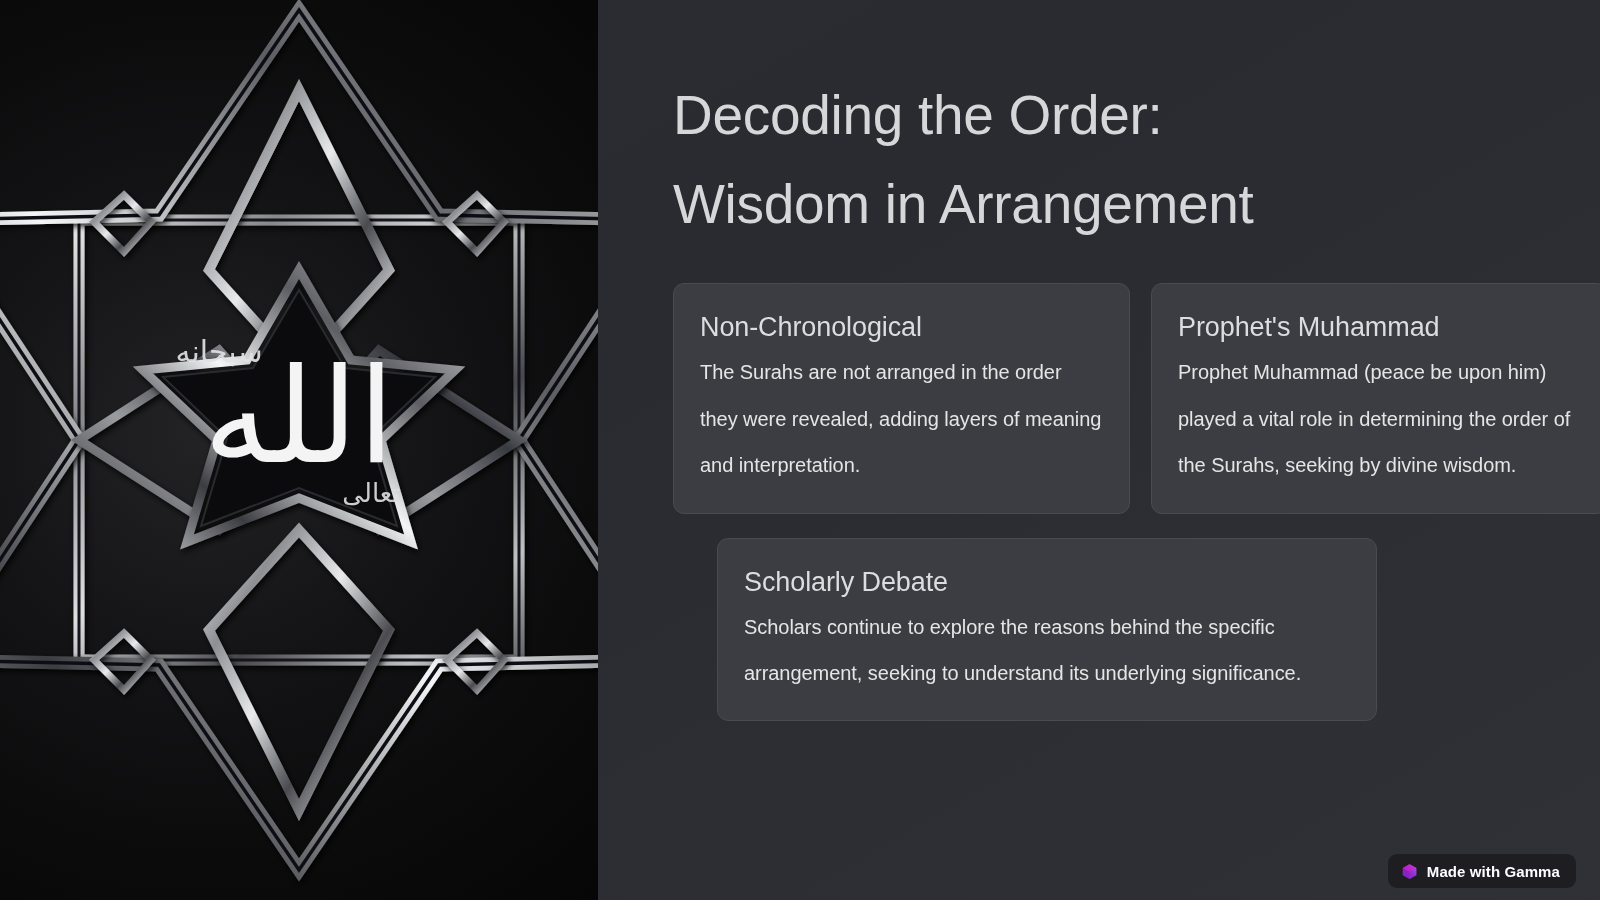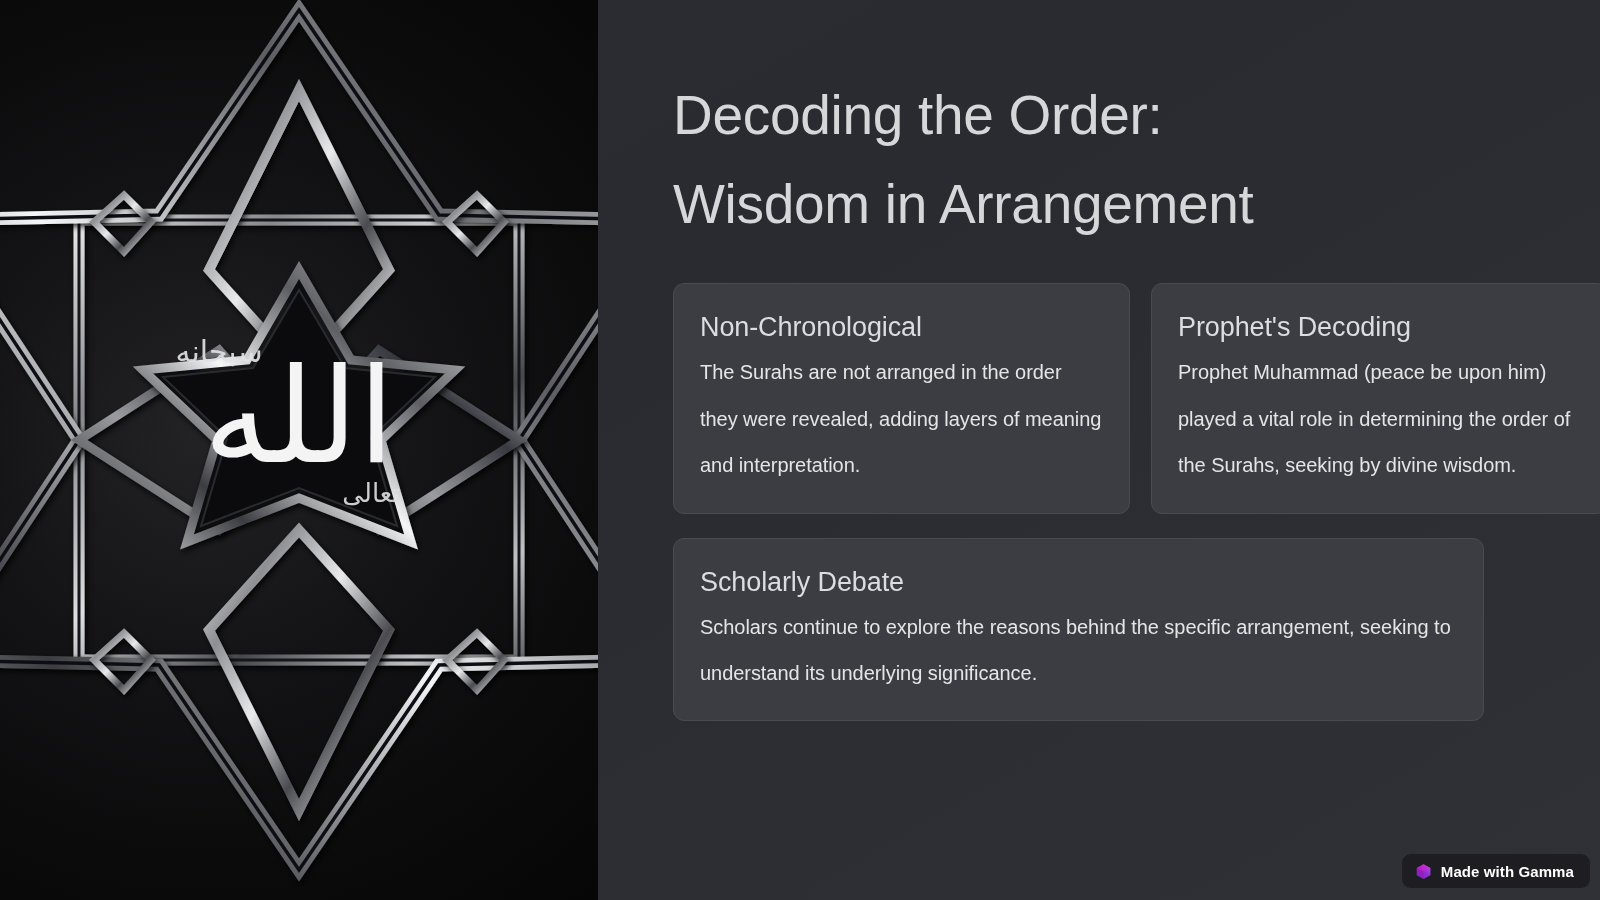--- a/index.html
+++ b/index.html
@@ -52,21 +52,21 @@
     margin-top:34px;
   }
   .card{
     background:#3c3d43;
     border:1px solid #4a4b51;
     border-radius:11px;
     box-sizing:border-box;
     padding:26px 26px 24px 26px;
   }
   .card.half{width:457px;}
-  .card.full{width:811px;margin-top:24px;}
+  .card.full{width:660px;margin-top:24px;margin-left:44px;}
   .card h3{
     margin:0 0 4px 0;
     font-size:27px;
     font-weight:300;
     letter-spacing:-0.1px;
     color:#dcdde0;
     line-height:1.3;
   }
   .card p{
     margin:0;
@@ -74,21 +74,21 @@
     font-weight:300;
     line-height:2.33;
     color:#e5e5e5;
     letter-spacing:-0.05px;
   }
   .card.full p{line-height:2.3;}
 
   
   .gamma-badge{
     position:absolute;
-    right:10px;bottom:12px;
+    right:24px;bottom:12px;
     height:34px;
     display:flex;align-items:center;
     gap:9px;
     padding:0 16px 0 13px;
     background:#1e1e22;
     border-radius:9px;
     box-sizing:border-box;
   }
   .gamma-badge .label{
     font-size:15px;
@@ -187,21 +187,21 @@
     </h1>
 
     <div class="cards-row">
 
       <div class="card half">
         <h3>Non-Chronological</h3>
         <p>The Surahs are not arranged in the order they were revealed, adding layers of meaning and interpretation.</p>
       </div>
 
       <div class="card half">
-        <h3>Prophet's Decoding</h3>
+        <h3>Prophet's Muhammad</h3>
         <p>Prophet Muhammad (peace be upon him) played a vital role in determining the order of the Surahs, seeking by divine wisdom.</p>
       </div>
 
     </div>
 
     <div class="card full">
       <h3>Scholarly Debate</h3>
       <p>Scholars continue to explore the reasons behind the specific arrangement, seeking to understand its underlying significance.</p>
     </div>
 

